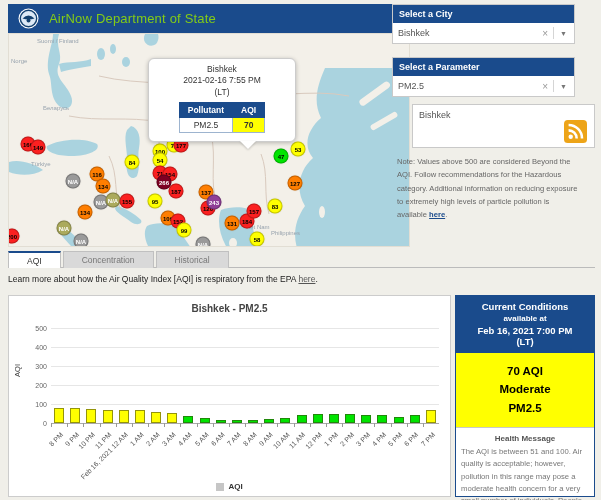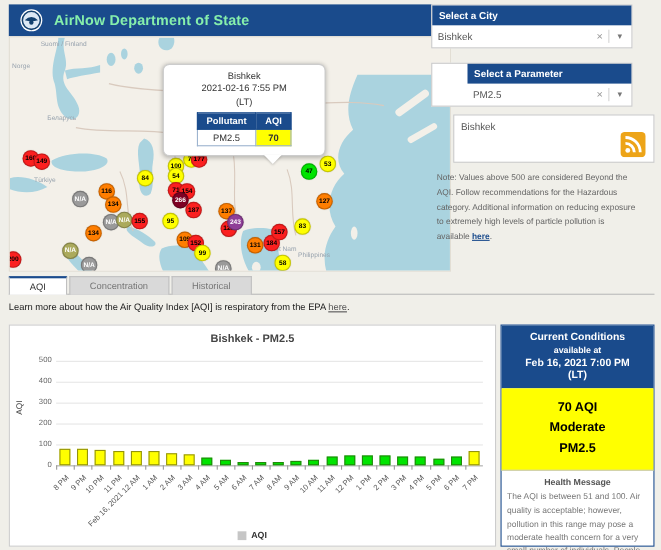--- a/index.html
+++ b/index.html
@@ -3,21 +3,21 @@
 <meta charset="utf-8">
 <style>
   * { margin:0; padding:0; box-sizing:border-box; }
   html,body { width:601px; height:500px; overflow:hidden; }
   body { font-family:"Liberation Sans", sans-serif; background:#f0efe9; }
   .page { position:relative; width:601px; height:500px; }
 
   
   .hdr { position:absolute; left:8px; top:4px; width:385px; height:29px;
          background:#1a4b8c; display:flex; align-items:center; gap:10px; padding-left:10px; }
-  .hdr .title { color:#86efac; font-weight:bold; font-size:13px; letter-spacing:.2px; }
+  .hdr .title { color:#84cc16; font-weight:normal; font-size:13px; letter-spacing:.2px; }
 
   
   .map { position:absolute; left:8px; top:33px; width:402px; height:214px;
          background:#f3f0e9; overflow:hidden; border:1px solid #e2ded4; }
   .map svg.base { position:absolute; left:0; top:0; }
   .map-label { position:absolute; font-size:6px; color:#98a3ae; white-space:nowrap; z-index:2; }
   .marker { position:absolute; width:15px; height:15px; border-radius:50%;
             transform:translate(-50%,-50%); display:flex; align-items:center; justify-content:center;
             font-size:6px; font-weight:bold; z-index:3;
             box-shadow:inset 0 0 0 1px rgba(0,0,0,.22), 0 0 1px rgba(0,0,0,.3); }
@@ -216,21 +216,21 @@
   <div class="panel" style="top:4px;">
     <div class="phead">Select a City</div>
     <div class="selrow">
       <span class="val">Bishkek</span>
       <span class="clear">×</span>
       <span class="sep"></span>
       <span class="caret">▼</span>
     </div>
   </div>
 
-  <div class="panel" style="top:57px;padding-left:32px;">
+  <div class="panel" style="top:57px;">
     <div class="phead">Select a Parameter</div>
     <div class="selrow">
       <span class="val">PM2.5</span>
       <span class="clear">×</span>
       <span class="sep"></span>
       <span class="caret">▼</span>
     </div>
   </div>
 
   <div class="feedbox">

